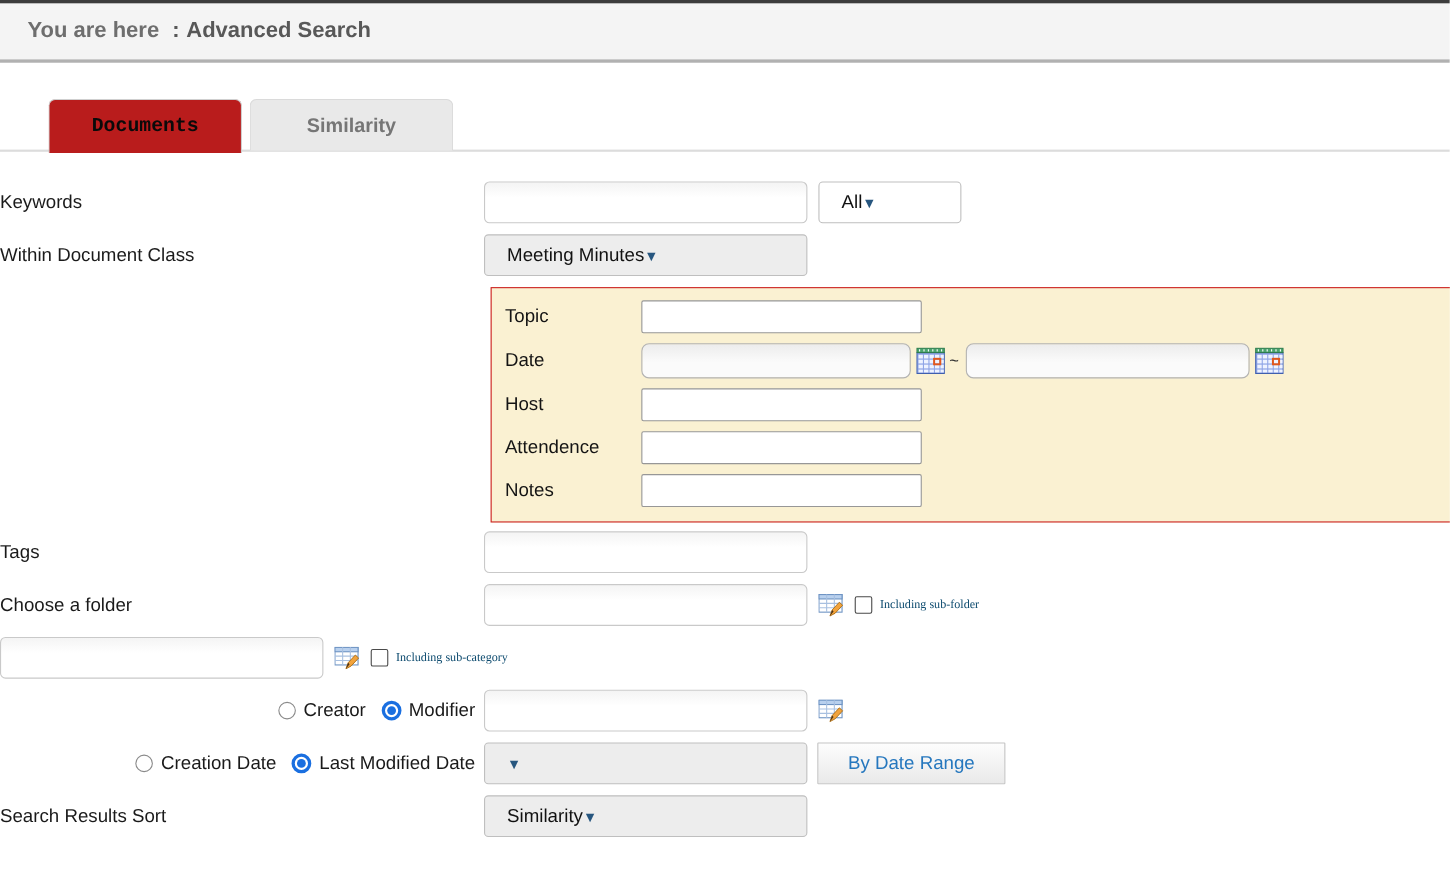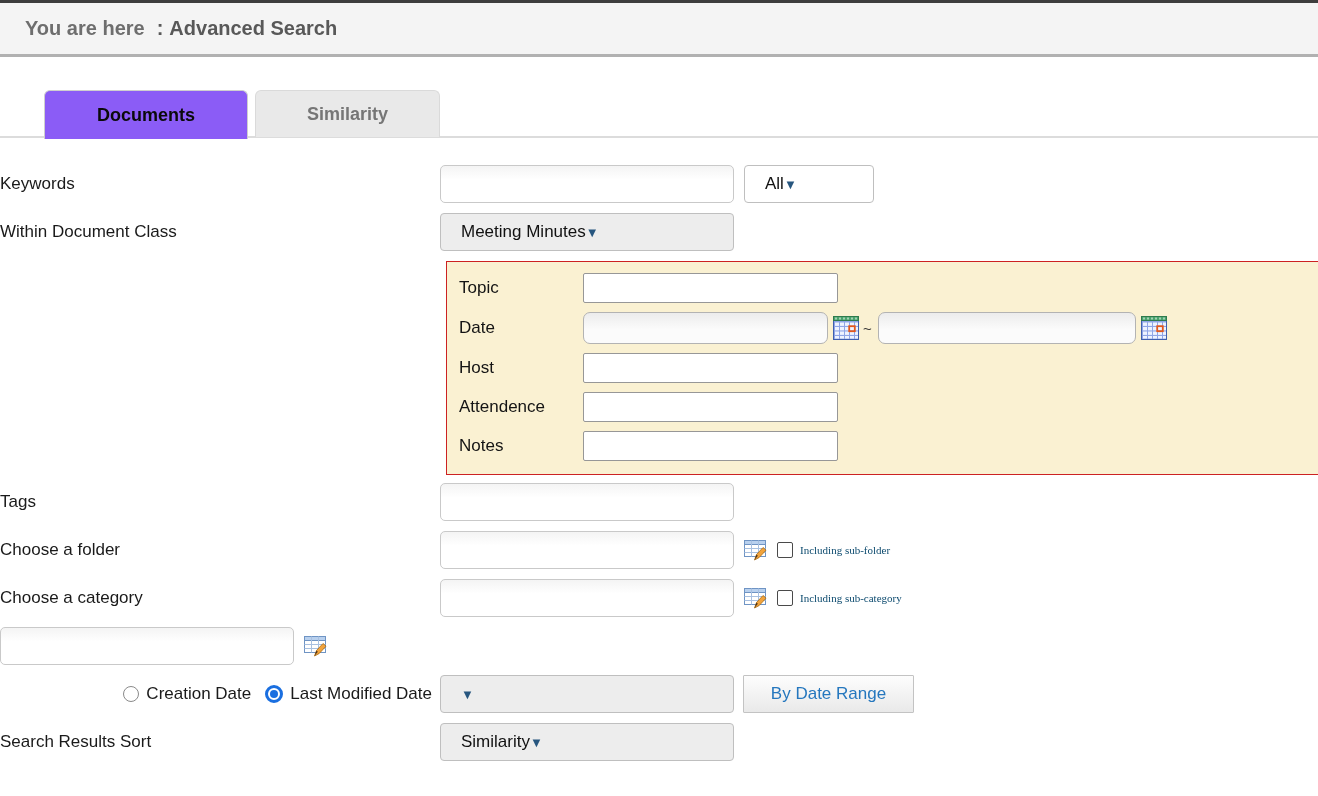--- a/index.html
+++ b/index.html
@@ -32,23 +32,23 @@
     background: #dcdcdc; z-index: 1;
   }
   .tabs { position: absolute; top: 90px; left: 44px; display: flex; z-index: 2; }
   .tab {
     height: 47px; display: flex; align-items: center; justify-content: center;
     border-radius: 6px 6px 0 0;
     font-size: 18px; font-weight: bold;
     cursor: default;
   }
   .tab.active {
-    width: 204px; background: #8b5cf6;
+    width: 176px; background: #b91c1c;
     border: 1px solid #cfcfcf; border-bottom: none;
-    color: #0a0a0a; height: 49px; z-index: 3;
+    color: #0a0a0a; height: 49px; z-index: 3; font-family: Liberation Mono, monospace;
   }
   .tab.inactive {
     width: 185px; background: #e9e9e9;
     border: 1px solid #dadada; border-bottom: none;
     color: #767676; margin-left: 7px;
   }
 
   
   .form { position: absolute; top: 165px; left: 0; width: 100%; }
   .row { display: flex; align-items: center; margin-bottom: 10px; }
@@ -290,41 +290,46 @@
           </g>
         <path d="M10.5 20 L12.5 14.5 L19 7.5 L22 10.2 L15.2 17.5 Z" fill="#f2a33c" stroke="#a86a10" stroke-width="0.8"></path>
         <path d="M10.5 20 L12.5 14.5 L13.8 15.8 Z" fill="#4a3218"></path>
       </svg>
     </span>
     <span class="chk"></span>
     <span class="chklbl">Including sub-folder</span>
   </div>
 
   <div class="row">
-    <div class="lbl">Choose a category</div>
     <input class="txt w-main" type="text" value="" style="">
     <span class="editicon">
       <svg width="24" height="21" viewBox="0 0 24 21">
         <rect x="0.5" y="0.5" width="21" height="16" fill="#ffffff" stroke="#6f94c4"></rect>
         <rect x="0.5" y="0.5" width="21" height="4" fill="#b8d0ee" stroke="#6f94c4"></rect>
         <g stroke="#a8c0e0" stroke-width="1">
             <line x1="7.5" y1="0.5" x2="7.5" y2="16.5"></line>
             <line x1="14.5" y1="0.5" x2="14.5" y2="16.5"></line>
             <line x1="0.5" y1="8.5" x2="21.5" y2="8.5"></line>
             <line x1="0.5" y1="12.5" x2="21.5" y2="12.5"></line>
           </g>
         <path d="M10.5 20 L12.5 14.5 L19 7.5 L22 10.2 L15.2 17.5 Z" fill="#f2a33c" stroke="#a86a10" stroke-width="0.8"></path>
         <path d="M10.5 20 L12.5 14.5 L13.8 15.8 Z" fill="#4a3218"></path>
       </svg>
     </span>
     <span class="chk"></span>
     <span class="chklbl">Including sub-category</span>
   </div>
 
   <div class="row">
+    <div class="lbl radios">
+      <span class="radio"></span>
+      <span class="radlbl">Creator</span>
+      <span class="radio on"></span>
+      <span class="radlbl">Modifier</span>
+    </div>
     <input class="txt w-main" type="text" value="" style="">
     <span class="editicon">
       <svg width="24" height="21" viewBox="0 0 24 21">
         <rect x="0.5" y="0.5" width="21" height="16" fill="#ffffff" stroke="#6f94c4"></rect>
         <rect x="0.5" y="0.5" width="21" height="4" fill="#b8d0ee" stroke="#6f94c4"></rect>
         <g stroke="#a8c0e0" stroke-width="1">
             <line x1="7.5" y1="0.5" x2="7.5" y2="16.5"></line>
             <line x1="14.5" y1="0.5" x2="14.5" y2="16.5"></line>
             <line x1="0.5" y1="8.5" x2="21.5" y2="8.5"></line>
             <line x1="0.5" y1="12.5" x2="21.5" y2="12.5"></line>

